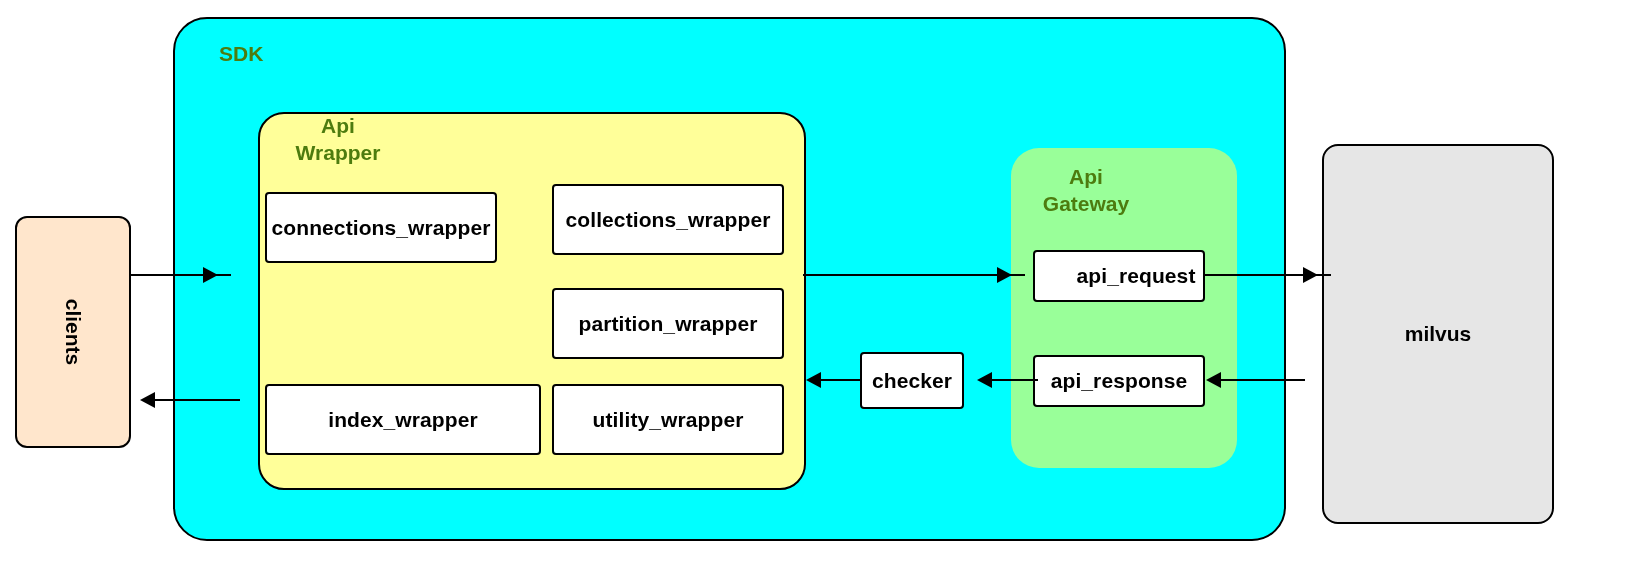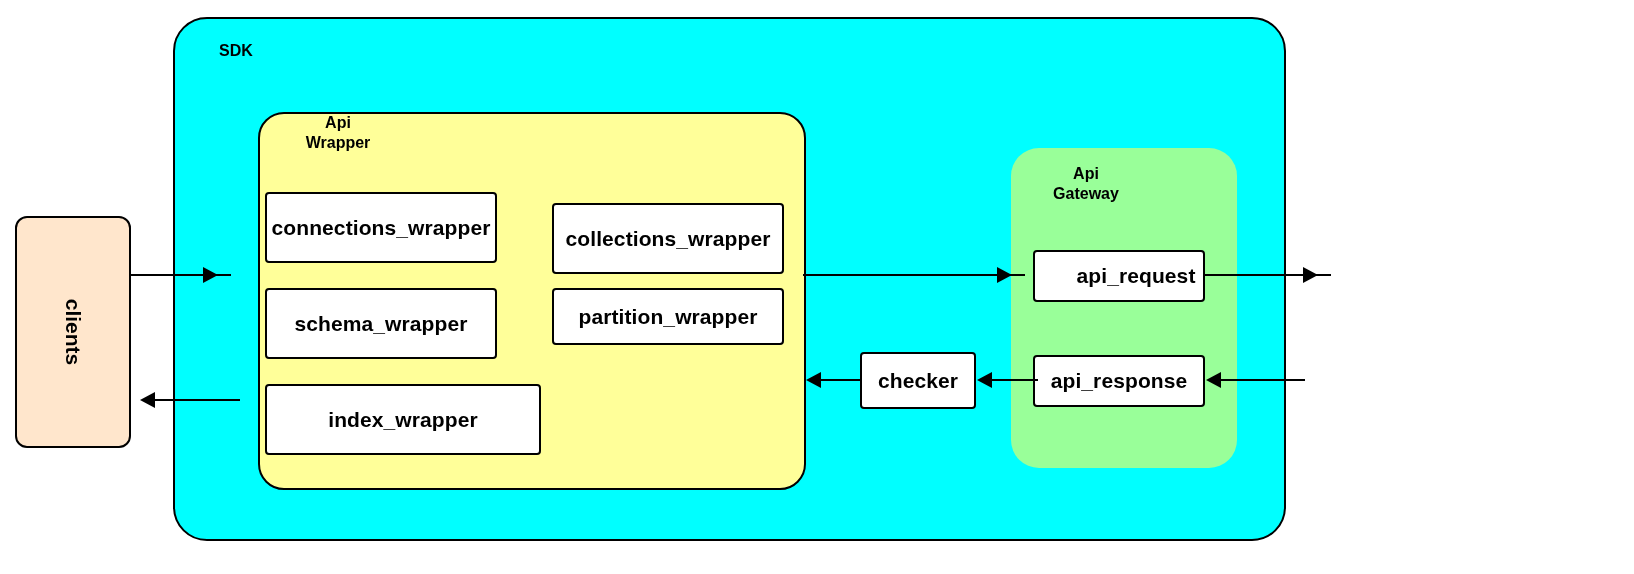--- a/index.html
+++ b/index.html
@@ -63,25 +63,25 @@
     background: #99ff99;
     border: none;
     border-radius: 28px;
     align-items: flex-start;
     justify-content: flex-start;
   }
 
   
   .container-title {
     position: absolute;
-    font-size: 16px;
+    font-size: 21px;
     font-weight: bold;
     line-height: 1.28;
     white-space: pre-line;
-    color: #000000;
+    color: #4d7c0f;
   }
   #sdk-title {
     left: 219px;
     top: 41px;
     text-align: left;
   }
   #api-wrapper-title {
     left: 258px;
     top: 113px;
     width: 160px;
@@ -98,27 +98,27 @@
   .node {
     background: #ffffff;
     border: 2px solid #000000;
     border-radius: 4px;
     font-size: 21px;
     font-weight: bold;
     letter-spacing: 0.1px;
   }
 
   #node-connections-wrapper { left: 265px;  top: 192px; width: 232px; height: 71px; }
-  #node-collections-wrapper { left: 552px;  top: 203px; width: 232px; height: 71px; }
+  #node-collections-wrapper { left: 552px;  top: 184px; width: 232px; height: 71px; }
   #node-schema-wrapper      { left: 265px;  top: 288px; width: 232px; height: 71px; }
-  #node-partition-wrapper   { left: 552px;  top: 288px; width: 232px; height: 57px; }
+  #node-partition-wrapper   { left: 552px;  top: 288px; width: 232px; height: 71px; }
   #node-index-wrapper       { left: 265px;  top: 384px; width: 276px; height: 71px; }
   #node-utility-wrapper     { left: 552px;  top: 384px; width: 232px; height: 71px; }
 
-  #node-checker      { left: 860px;  top: 352px; width: 116px; height: 57px; }
+  #node-checker      { left: 860px;  top: 352px; width: 104px; height: 57px; }
   #node-api-request  { left: 1033px; top: 250px; width: 172px; height: 52px; padding-left: 34px; }
   #node-api-response { left: 1033px; top: 355px; width: 172px; height: 52px; text-align: right; }
 
   
   #clients-box {
     left: 15px;
     top: 216px;
     width: 116px;
     height: 232px;
     background: #ffe6cc;
@@ -190,32 +190,33 @@
   <div class="box stroked" id="api-wrapper-container"></div>
   <div class="container-title" id="api-wrapper-title">Api
 Wrapper</div>
 
   <div class="box" id="api-gateway-container"></div>
   <div class="container-title" id="api-gateway-title">Api
 Gateway</div>
 
   <div class="box node" id="node-connections-wrapper">connections_wrapper</div>
   <div class="box node" id="node-collections-wrapper">collections_wrapper</div>
-  <div class="box node" id="node-schema-wrapper">schema_wrapper</div>
   <div class="box node" id="node-partition-wrapper">partition_wrapper</div>
   <div class="box node" id="node-index-wrapper">index_wrapper</div>
+  <div class="box node" id="node-utility-wrapper">utility_wrapper</div>
 
   <div class="box node" id="node-checker">checker</div>
 
   <div class="box node" id="node-api-request">api_request</div>
   <div class="box node" id="node-api-response">api_response</div>
 
   <div class="box" id="clients-box">
     <span id="clients-label">clients</span>
   </div>
+  <div class="box" id="milvus-box">milvus</div>
 
   <div class="conn-line" id="conn-clients-to-sdk-line"></div>
   <div class="arrowhead arrow-right" id="conn-clients-to-sdk-head"></div>
 
   <div class="conn-line" id="conn-sdk-to-clients-line"></div>
   <div class="arrowhead arrow-left" id="conn-sdk-to-clients-head"></div>
 
   <div class="conn-line" id="conn-wrapper-to-gateway-line"></div>
   <div class="arrowhead arrow-right" id="conn-wrapper-to-gateway-head"></div>
 

